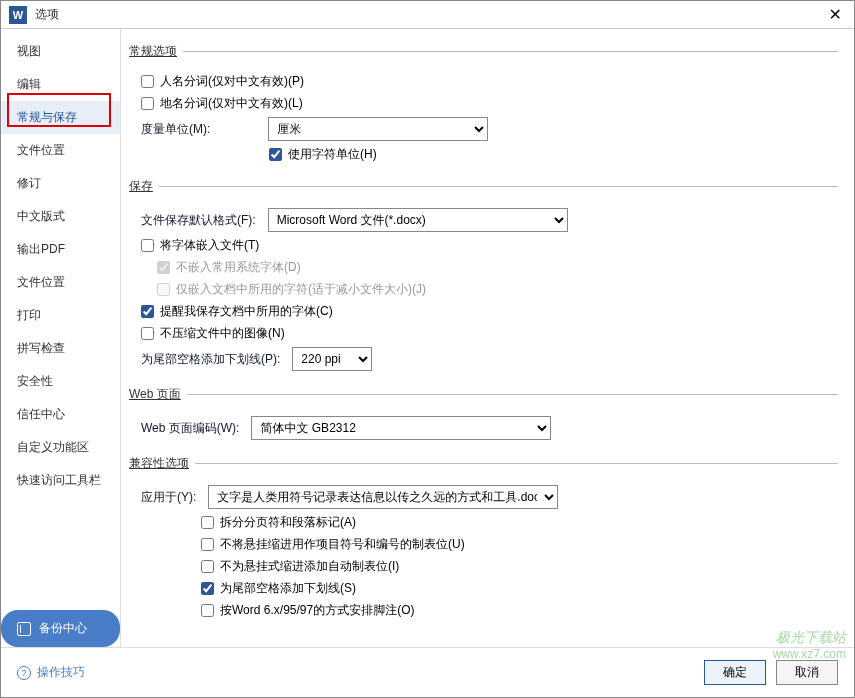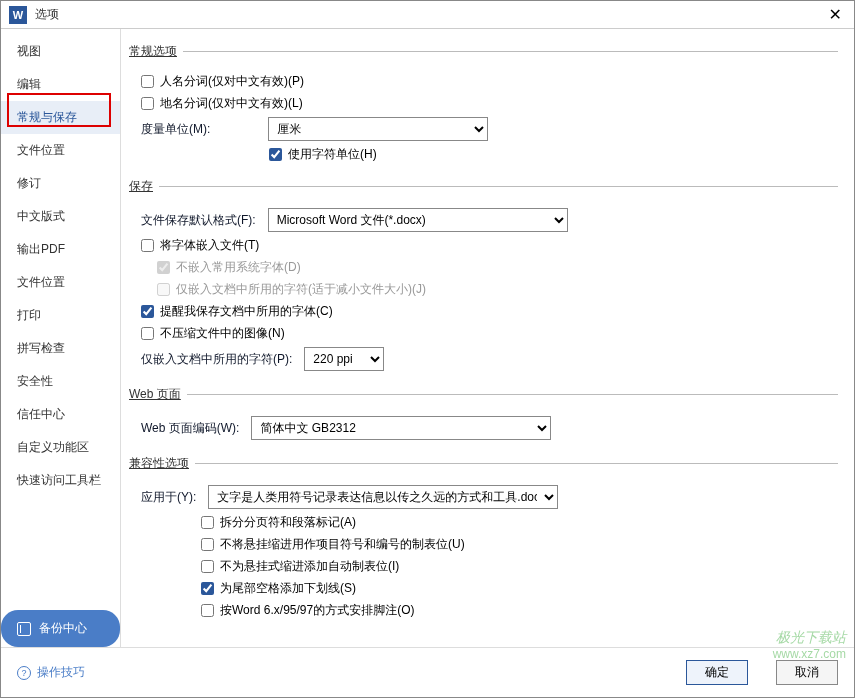--- a/index.html
+++ b/index.html
@@ -38,21 +38,21 @@
 select { border: 1px solid #888; background: #fff; padding: 2px 4px; height: 24px; }
 select.w1 { width: 220px; }
 select.w2 { width: 300px; }
 select.w3 { width: 350px; }
 select.ws { width: 80px; }
 
 .footer { height: 50px; border-top: 1px solid #ddd; display: flex; align-items: center; padding: 0 16px; gap: 10px; }
 .footer .tips { display: flex; align-items: center; gap: 6px; color: #4a7dc7; cursor: pointer; }
 .footer .tips .qicon { width: 14px; height: 14px; border: 1px solid #4a7dc7; border-radius: 50%; display: flex; align-items: center; justify-content: center; font-size: 9px; }
 .footer .spacer { flex: 1; }
-.footer button { padding: 3px 18px; border: 1px solid #888; background: #f5f5f5; cursor: pointer; margin-left: 18px; }
+.footer button { padding: 3px 18px; border: 1px solid #888; background: #f5f5f5; cursor: pointer; }
 .footer button.primary { border-color: #2b579a; background:#eef3fb; }
 
 .watermark { position: absolute; right: 8px; bottom: 36px; text-align: right; pointer-events: none; }
 .watermark .wm1 { color: #7fc97f; font-size: 14px; font-style: italic; opacity: .7; }
 .watermark .wm2 { color: #7fc97f; font-size: 12px; opacity: .7; }
 </style>
 </head>
 <body>
 
 <div class="titlebar">
@@ -143,21 +143,21 @@
             <span>提醒我保存文档中所用的字体(C)</span>
           </label>
         </div>
       <div class="row">
           <label class="chk">
             <input type="checkbox" style="">
             <span>不压缩文件中的图像(N)</span>
           </label>
         </div>
       <div class="row">
-        <span class="field-label">仅嵌入文档中所用的字符(P):</span>
+        <span class="field-label">为尾部空格添加下划线(P):</span>
         <select class="ws"><option>220 ppi</option></select>
       </div>
     </fieldset>
 
     <fieldset>
       <legend>Web 页面</legend>
       <div class="row">
         <span class="field-label">Web 页面编码(W):</span>
         <select class="w2"><option>简体中文 GB2312</option></select>
       </div>

